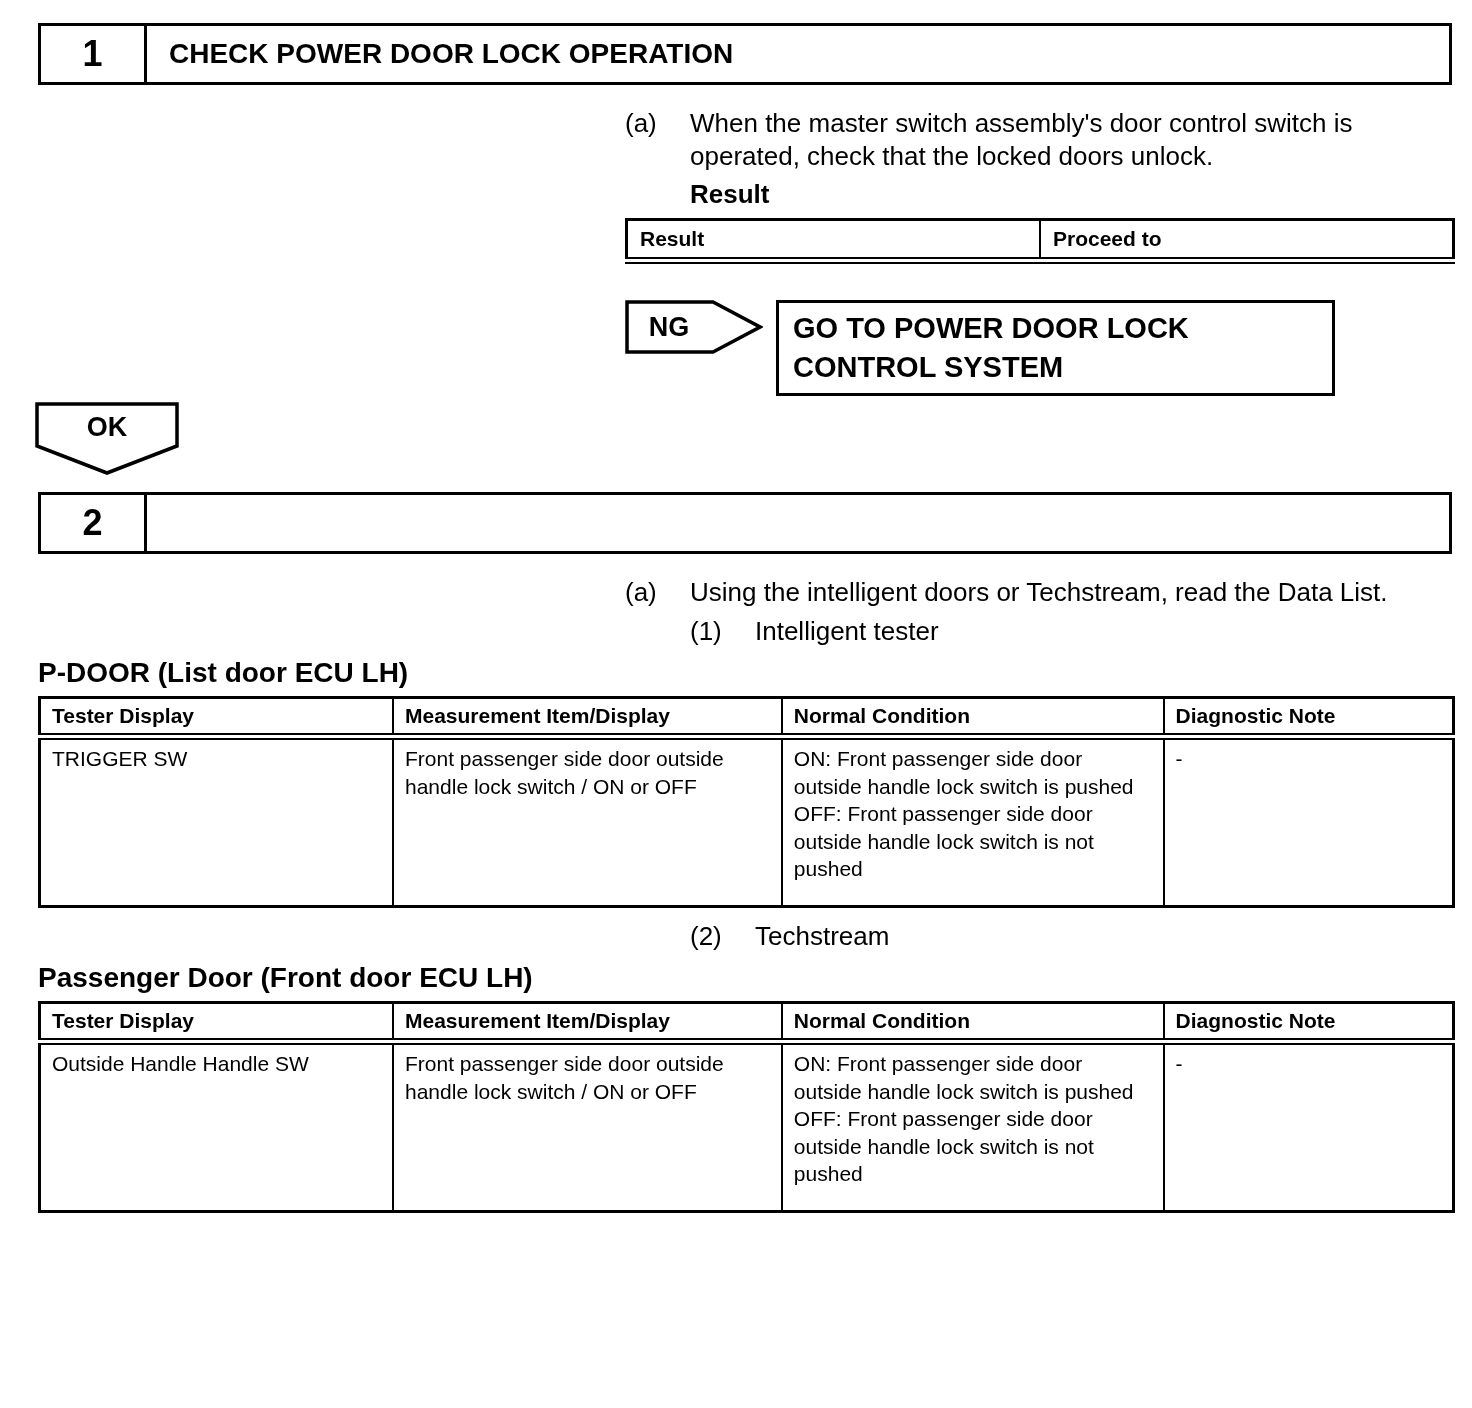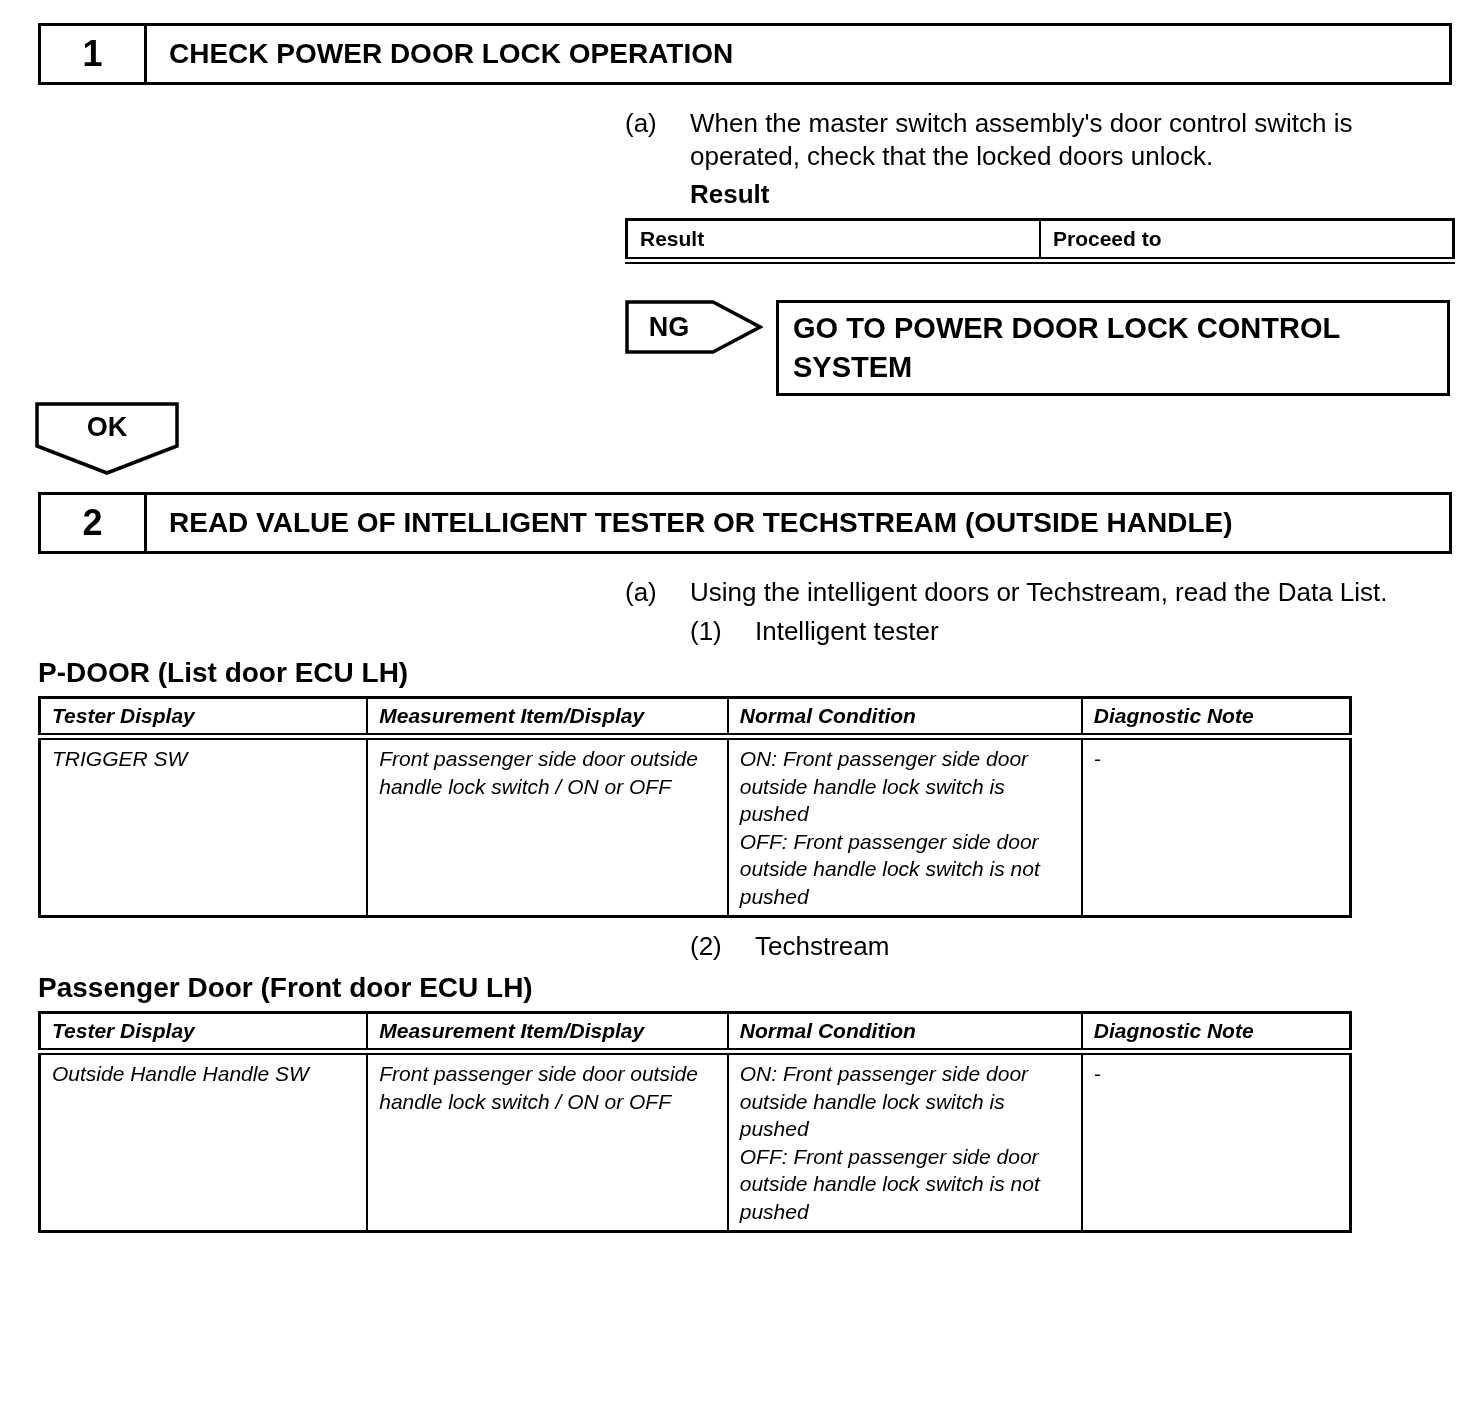--- a/index.html
+++ b/index.html
@@ -77,21 +77,21 @@
   .flow-shape { position: relative; flex: 0 0 auto; }
   .flow-shape svg { display: block; }
   .ng-label {
     position: absolute; left: 0; top: 0; width: 88px; height: 54px;
     display: flex; align-items: center; justify-content: center;
     font-weight: bold; font-size: 27px;
   }
   .goto-box {
     margin-left: 13px;
     border: 3px solid #000;
-    width: 674px; min-height: 94px;
+    width: 559px; min-height: 94px;
     padding: 6px 14px;
     font-weight: bold; font-size: 29px; line-height: 39px;
   }
   .goto-box .goto-text { max-width: 620px; }
 
   
   .ok-wrap { margin-top: 6px; margin-left: -3px; }
   .ok-label {
     position: absolute; left: 0; top: 5px; width: 144px; height: 40px;
     display: flex; align-items: center; justify-content: center;
@@ -101,23 +101,22 @@
   .step-header.second { margin-top: 16px; }
 
   
   .section-heading {
     margin-top: 9px; margin-bottom: 7px;
     font-weight: bold; font-size: 28px; line-height: 32px;
   }
 
   
   .data-table {
-    width: 1314px;
-    border: 3px solid #000;
-    font-style: italic;
+    width: 1417px;
+    border: 3px solid #000;
   }
   .data-table col.c1 { width: 25%; }
   .data-table col.c2 { width: 27.5%; }
   .data-table col.c3 { width: 27%; }
   .data-table col.c4 { width: 20.5%; }
   .data-table th, .data-table td {
     border: 2px solid #000;
     font-size: 21px;
     text-align: left;
     vertical-align: top;
@@ -180,21 +179,20 @@
     <div class="flow-shape" style="width:144px;height:74px;">
       <svg width="144" height="74" viewBox="0 0 144 74">
         <polygon points="2,2 142,2 142,44 72,71 2,44" fill="#ffffff" stroke="#000000" stroke-width="3.5"></polygon>
       </svg>
       <span class="ok-label">OK</span>
     </div>
   </div>
 
   <div class="step-header second">
     <div class="step-number">2</div>
-    <div class="step-title">READ VALUE OF INTELLIGENT TESTER OR TECHSTREAM (OUTSIDE HANDLE)</div>
   </div>
 
   <div class="para">
     <span class="item-label">(a)</span>
     <span class="item-text">Using the intelligent doors or Techstream, read the Data List.</span>
   </div>
 
   <div class="sub-para">
     <span class="item-label">(1)</span>
     <span class="item-text">Intelligent tester</span>

